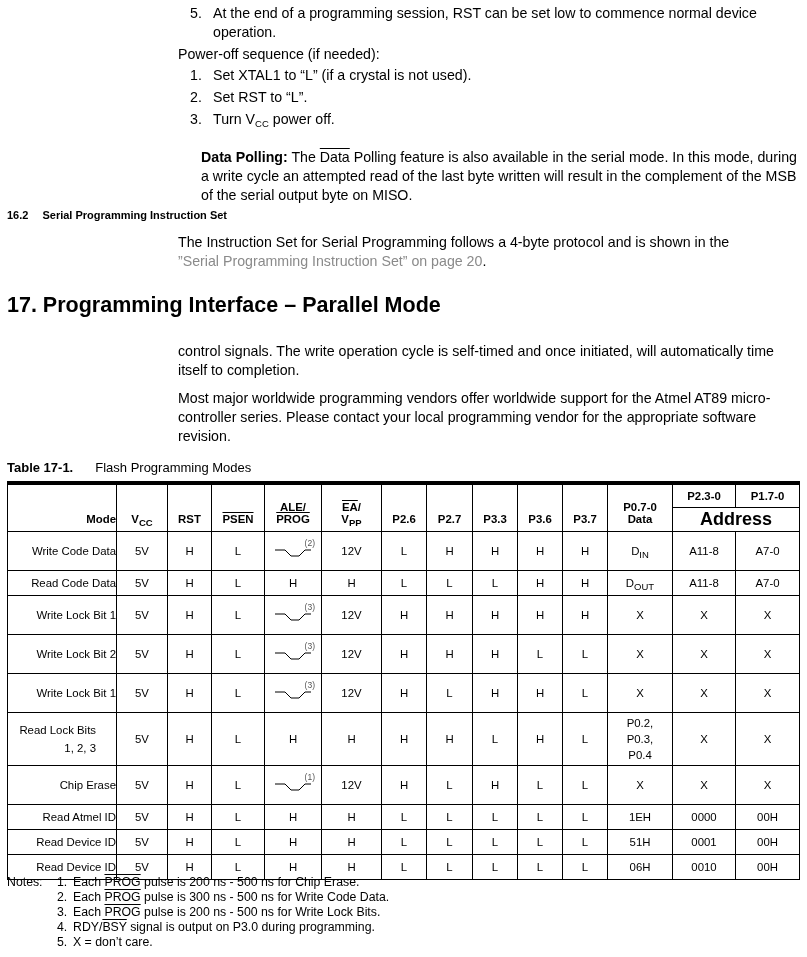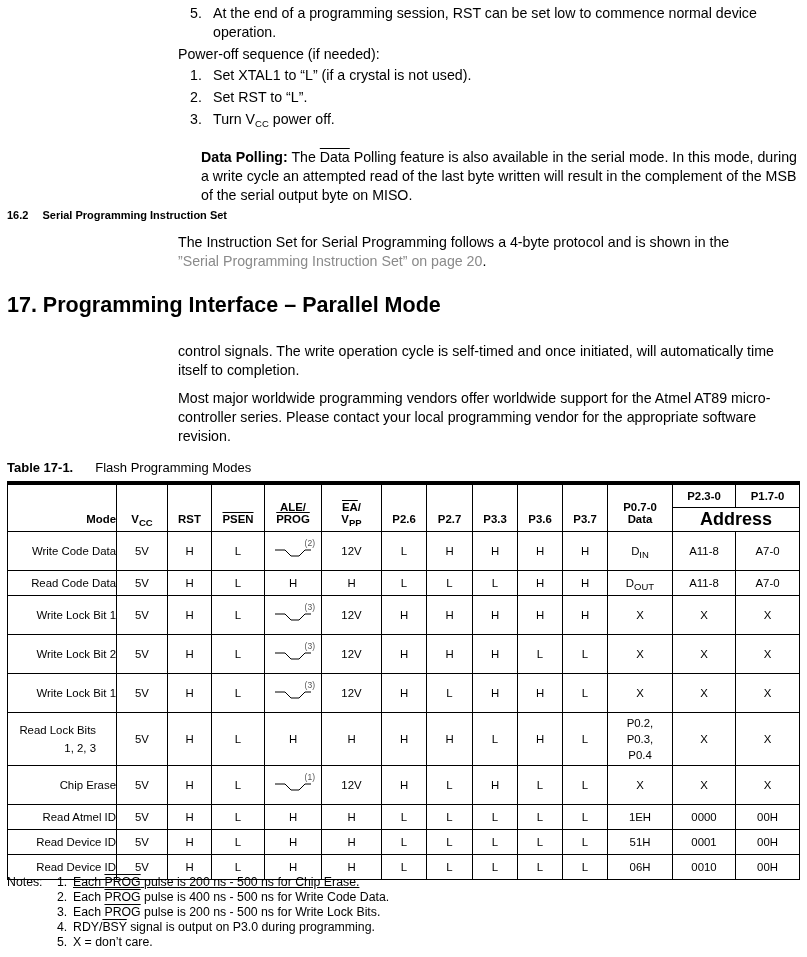--- a/index.html
+++ b/index.html
@@ -287,18 +287,18 @@
         <td>L</td>
         <td>06H</td>
         <td>0010</td>
         <td>00H</td>
       </tr>
     </tbody>
 </table>
 
 <div class="notes">
   <span class="lbl">Notes:</span>
-  <div class="item" style="top:0px;text-decoration:underline;"><span class="n">1.</span><span>Each </span><span class="ovl">PROG</span><span> pulse is 200 ns - 500 ns for Chip Erase.</span></div>
-  <div class="item" style="top:15px;"><span class="n">2.</span><span>Each </span><span class="ovl">PROG</span><span> pulse is 400 ns - 500 ns for Write Code Data.</span></div>
+  <div class="item" style="top:0px;"><span class="n">1.</span><span>Each </span><span class="ovl">PROG</span><span> pulse is 200 ns - 500 ns for Chip Erase.</span></div>
+  <div class="item" style="top:15px;"><span class="n">2.</span><span>Each </span><span class="ovl">PROG</span><span> pulse is 300 ns - 500 ns for Write Code Data.</span></div>
   <div class="item" style="top:30px;"><span class="n">3.</span><span>Each </span><span class="ovl">PROG</span><span> pulse is 200 ns - 500 ns for Write Lock Bits.</span></div>
   <div class="item" style="top:45px;"><span class="n">4.</span><span>RDY/</span><span class="ovl">BSY</span><span> signal is output on P3.0 during programming.</span></div>
   <div class="item" style="top:60px;"><span class="n">5.</span><span>X = don’t care.</span></div>
 </div>
 
 </body></html>

